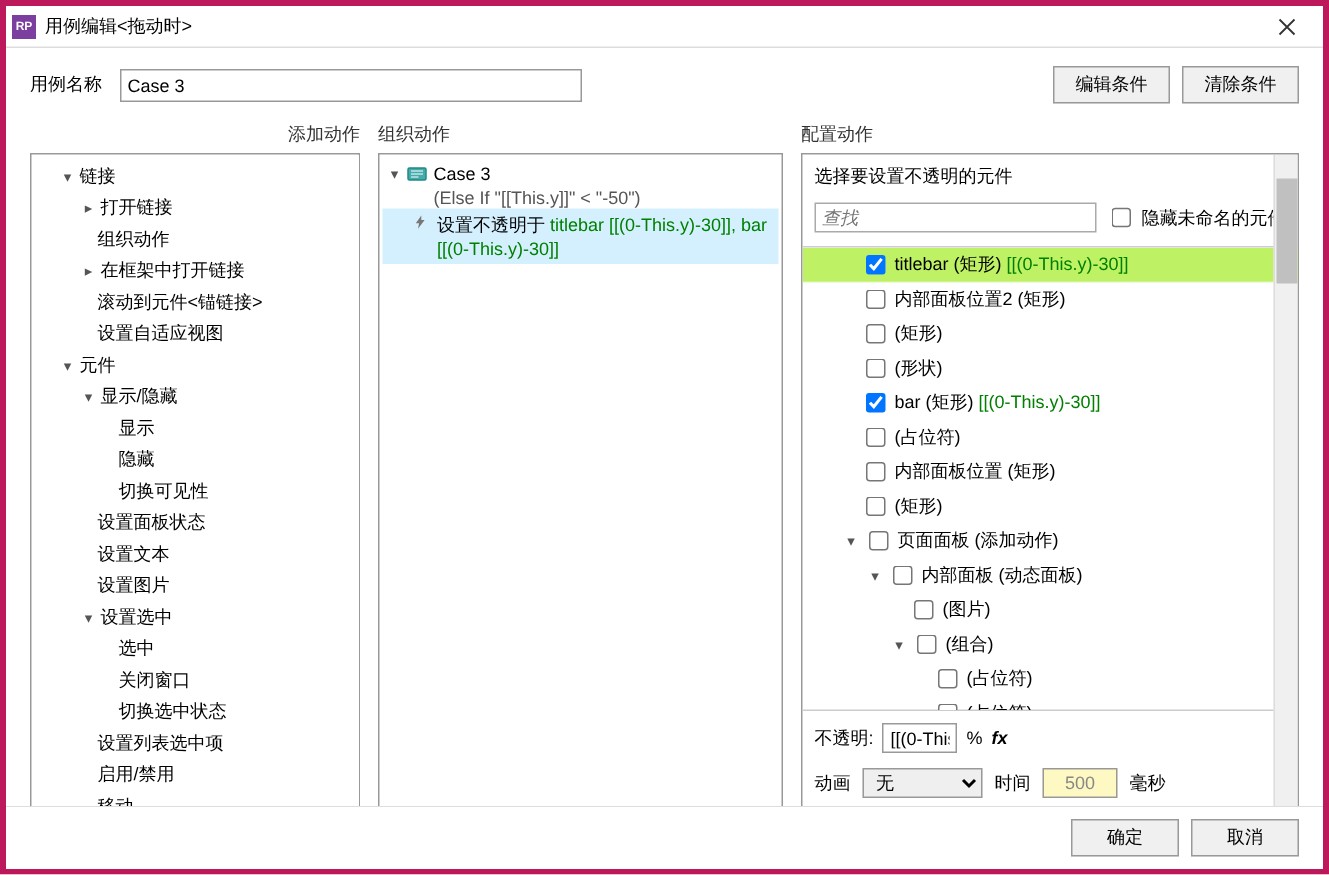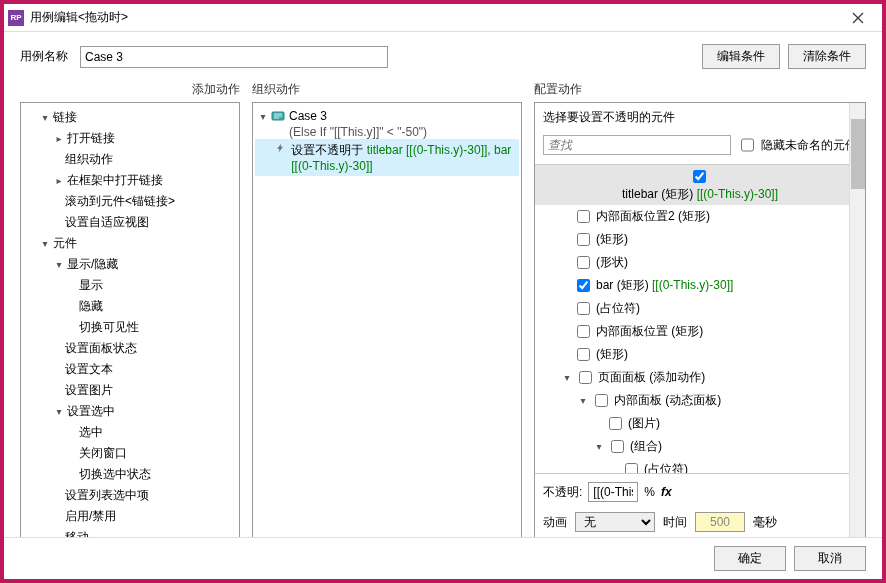--- a/index.html
+++ b/index.html
@@ -37,21 +37,21 @@
 .bolt-icon { width: 14px; height: 14px; display: inline-block; margin-right: 4px; color: #666; }
 .case-sub { color: #555; padding-left: 34px; font-style: normal; }
 .action-row { display: flex; padding: 3px 4px 3px 20px; background: #d4f0ff; }
 .action-text { margin-left: 2px; }
 .green { color: #008000; }
 
 .cfg-head { padding: 6px 8px 2px 8px; }
 .search-row { display: flex; align-items: center; padding: 4px 8px; gap: 6px; }
 .search-row input { flex: 1; border: 1px solid #aaa; padding: 2px 4px; height: 20px; font-style: italic; color: #888; }
 .chk-row { display: flex; align-items: center; padding: 2px 4px; cursor: pointer; }
-.chk-row.sel { background: #e5e5e5; flex-direction: column; }
+.chk-row.sel { background: #bef264; }
 .chk-row input[type=checkbox] { margin-right: 6px; }
 .chk-label { }
 .widget-list { border-top: 1px solid #ccc; border-bottom: 1px solid #ccc; margin: 2px 0; height: 310px; overflow: auto; }
 
 .opacity-row { display: flex; align-items: center; padding: 6px 8px; gap: 6px; }
 .opacity-row input[type=text] { width: 50px; border: 1px solid #999; padding: 2px 4px; height: 20px; }
 .fx { font-style: italic; font-weight: bold; cursor: pointer; }
 .anim-row { display: flex; align-items: center; padding: 4px 8px; gap: 8px; }
 .anim-row select { border: 1px solid #999; padding: 1px 4px; width: 80px; height: 20px; }
 .anim-row input { width: 50px; border: 1px solid #999; padding: 2px 4px; height: 20px; background: #fef9c3; color: #888; text-align: center; }

